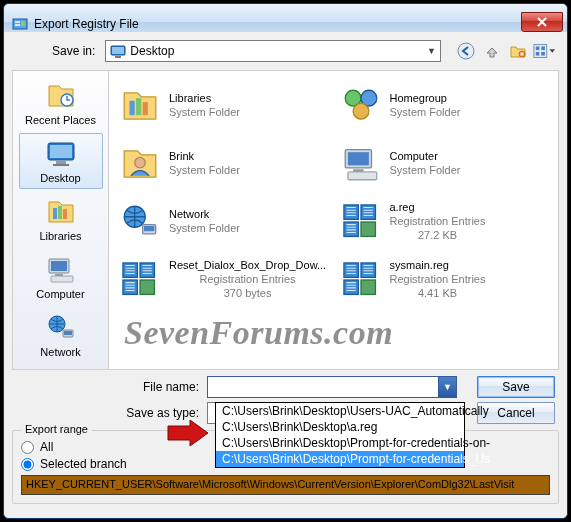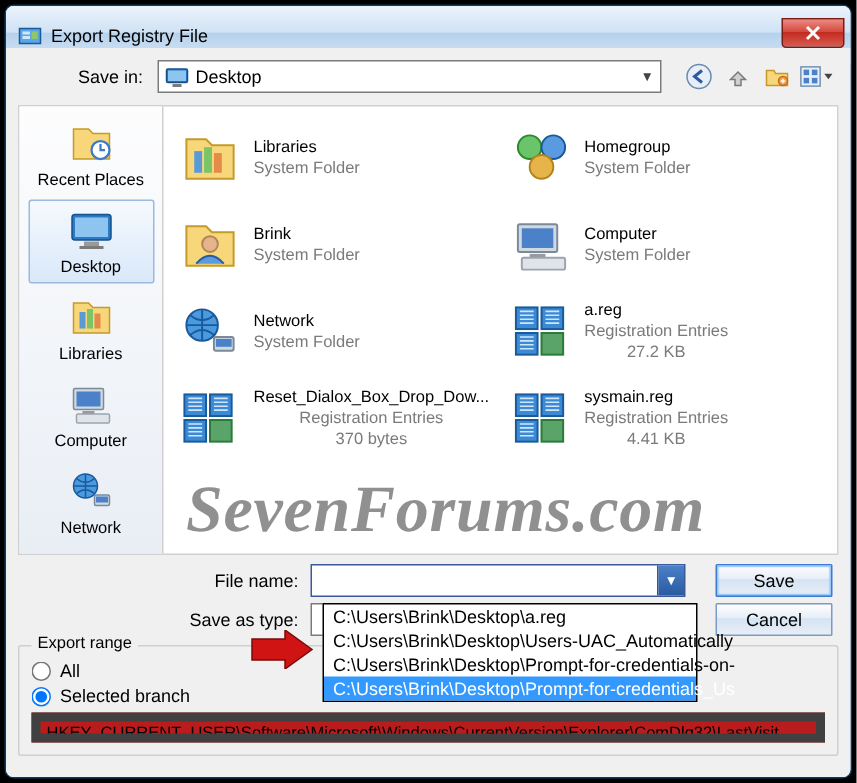--- a/index.html
+++ b/index.html
@@ -34,25 +34,25 @@
   .namecombo { width: 250px; height:22px; border:1px solid #3b5998; background:#fff; position:relative; display:flex; align-items:center;}
   .namecombo .arrow { position:absolute; right:0; top:0; bottom:0; width:18px; background:linear-gradient(#4a81c8,#2a5aa0); display:flex; align-items:center; justify-content:center; color:#fff; font-size:9px; border-left:1px solid #2a5aa0;}
   .typefld { width: 250px; height:22px; border:1px solid #7a7a7a; background:#fff; position:relative;}
   .btncol { display:flex; flex-direction:column; gap:6px; margin-left:auto; margin-right:4px;}
   .winbtn { width:78px; height:22px; font-size:12px; background:linear-gradient(#fdfdfe,#e7eef7 45%,#d5e3f3 46%,#e7eef7); border:1px solid #7a9bc4; border-radius:1px; cursor:pointer;}
   .winbtn.primary { border-color:#3b7bd1; box-shadow: 0 0 1px 1px #8ec1f7 inset;}
   .group { border:1px solid #cfcfcf; border-radius:2px; margin-top:6px; padding:6px 8px 8px; position:relative; font-size:12px;}
   .group .legend { position:absolute; top:-8px; left:8px; background:#f0f0f0; padding:0 4px; font-size:11px;}
   .radio { display:flex; align-items:center; gap:6px; margin:3px 0;}
   .radio input { margin:0;}
-  .branchpath { width: 100%; height:20px; border:6px solid #404040; background:#b91c1c; font-size:11px; padding:2px 4px; margin-top:4px; white-space:nowrap; overflow:hidden;}
+  .branchpath { width: 100%; height:20px; border:1px solid #404040; background:#a16207; font-size:11px; padding:2px 4px; margin-top:4px; white-space:nowrap; overflow:hidden;}
   .dropdown { position:absolute; border:1px solid #000; background:#fff; font-size:12px; z-index:50;}
   .dropdown .opt { padding:1px 6px; white-space:nowrap;}
   .dropdown .opt.sel { background:#3399ff; color:#fff;}
-  .watermark { position:absolute; font-family: Georgia, serif; font-weight:bold; font-style:italic; color:#555; opacity:.65; pointer-events:none; font-size:44px; letter-spacing:.5px;}
+  .watermark { position:absolute; font-family: Georgia, serif; font-weight:bold; font-style:italic; color:#555; opacity:.65; pointer-events:none; font-size:34px; letter-spacing:.5px;}
   .redarrow { position:absolute; pointer-events:none;}
   svg { display:block;}
 </style>
 </head>
 <body>
 
 <div class="window">
 
   <div class="titlebar">
     <span class="icon">
@@ -319,22 +319,22 @@
       </div>
       <div class="row">
         <label class="k">Save as type:</label>
         <div class="typefld"></div>
         <div class="btncol">
           <button class="winbtn">Cancel</button>
         </div>
       </div>
 
       <div class="dropdown" id="dd" style="left:203px; top:26px; width:250px;">
+          <div class="opt">C:\Users\Brink\Desktop\Users-UAC_Automatically</div>
           <div class="opt">C:\Users\Brink\Desktop\a.reg</div>
-          <div class="opt">C:\Users\Brink\Desktop\Users-UAC_Automatically</div>
           <div class="opt">C:\Users\Brink\Desktop\Prompt-for-credentials-on-</div>
           <div class="opt sel">C:\Users\Brink\Desktop\Prompt-for-credentials_Us</div>
         </div>
     </div>
 
     <div class="group">
       <span class="legend">Export range</span>
       <div class="radio">
         <input type="radio" name="er" style="">
         <span>All</span>

